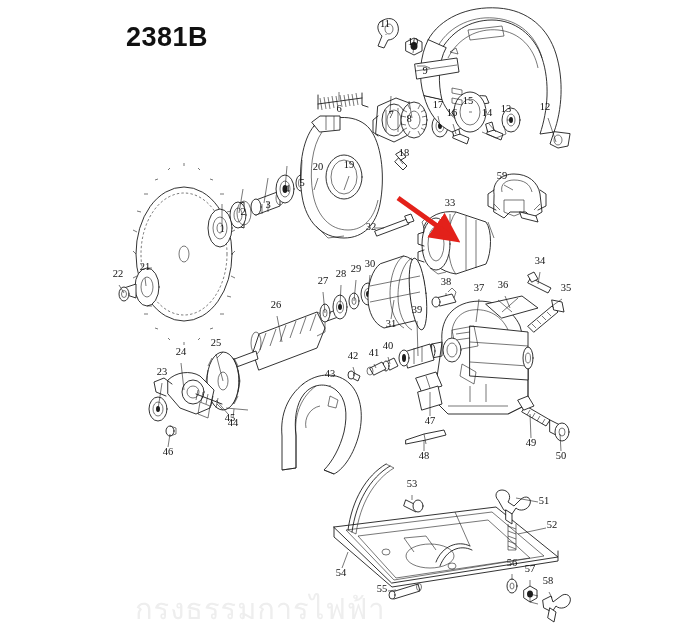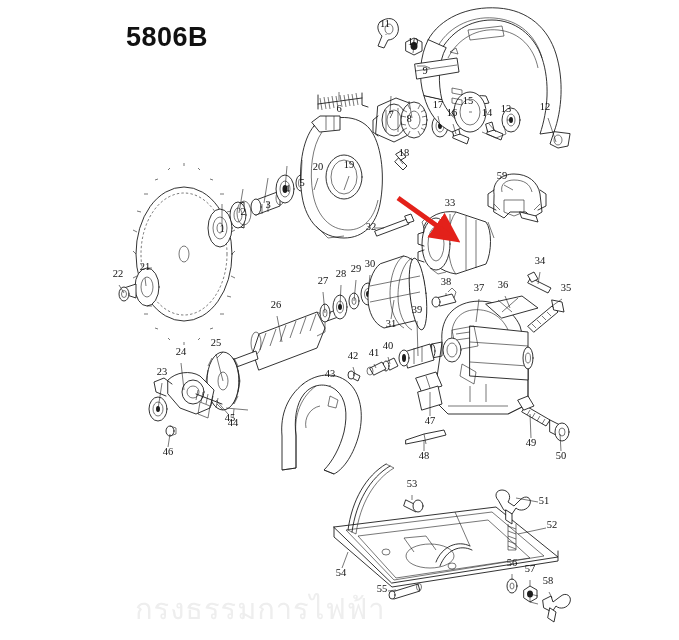--- a/index.html
+++ b/index.html
@@ -17,21 +17,21 @@
   .lead{fill:none;stroke:#1d1d1d;stroke-width:0.6;}
   .hatch{stroke:#1d1d1d;stroke-width:0.45;}
   .lbl{font-family:"Liberation Serif",serif;font-size:10.5px;fill:#111;text-anchor:middle;}
   .arrow{fill:#e3211a;}
 </style>
 </head>
 <body>
 
 <div id="stage">
 
-  <div id="model-title">5806B</div>
+  <div id="model-title">2381B</div>
   <div id="watermark">กรงธรรมการไฟฟ้า</div>
 
   <svg viewBox="0 0 679 640">
     <defs>
       <pattern id="hatchp" width="5" height="5" patternTransform="rotate(38)" patternUnits="userSpaceOnUse">
         <line x1="0" y1="0" x2="0" y2="5" class="hatch"></line>
       </pattern>
       <marker id="redhead" markerWidth="6" markerHeight="6" refX="1" refY="3" orient="auto">
         <path d="M0,0 L6,3 L0,6 z" class="arrow"></path>
       </marker>

